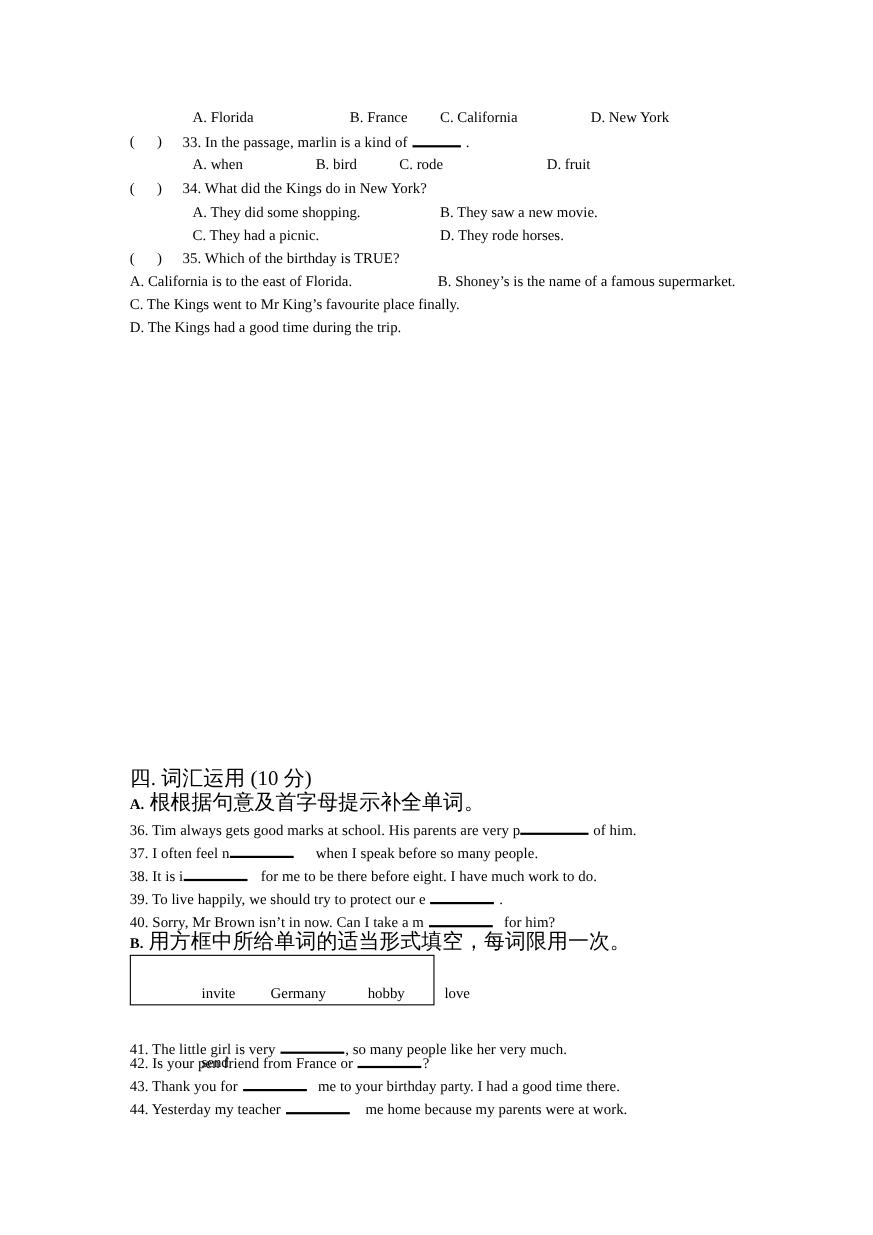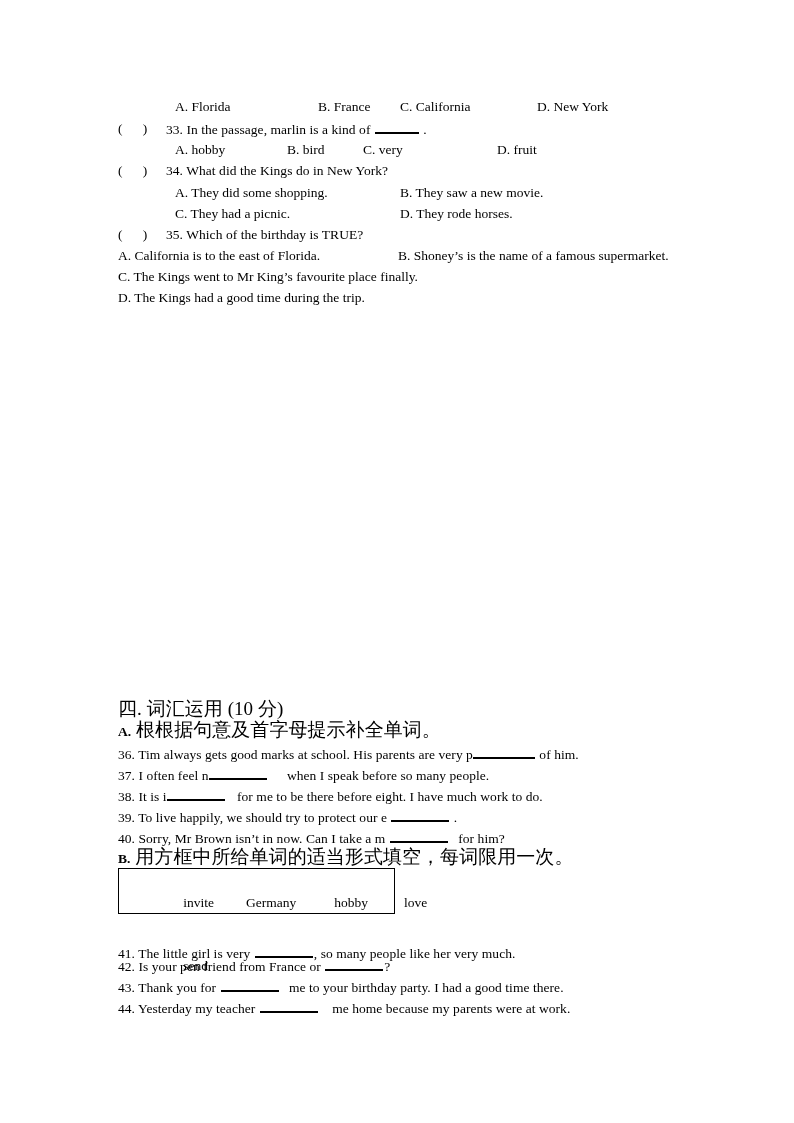--- a/index.html
+++ b/index.html
@@ -94,23 +94,23 @@
 
   <div class="paren" style="left:118px; top:121px;">(      )</div>
   <div class="line" style="left:166px; top:121px;">
     <span>33.</span>
     <span>In the passage, marlin is a kind of</span>
     <span class="blank" style="width:44px;"></span>
     <span>.</span>
   </div>
 
   <div>
-    <div class="opt-col" style="left:175px; top:142px;">A. hobby</div>
+    <div class="opt-col" style="left:175px; top:142px;">A. when</div>
     <div class="opt-col" style="left:287px; top:142px;">B. bird</div>
-    <div class="opt-col" style="left:363px; top:142px;">C. very</div>
+    <div class="opt-col" style="left:363px; top:142px;">C. rode</div>
     <div class="opt-col" style="left:497px; top:142px;">D. fruit</div>
   </div>
 
   <div class="paren" style="left:118px; top:163px;">(      )</div>
   <div class="line" style="left:166px; top:163px;">
     <span>34.</span>
     <span>What did the Kings do in New York?</span>
   </div>
 
   <div>

